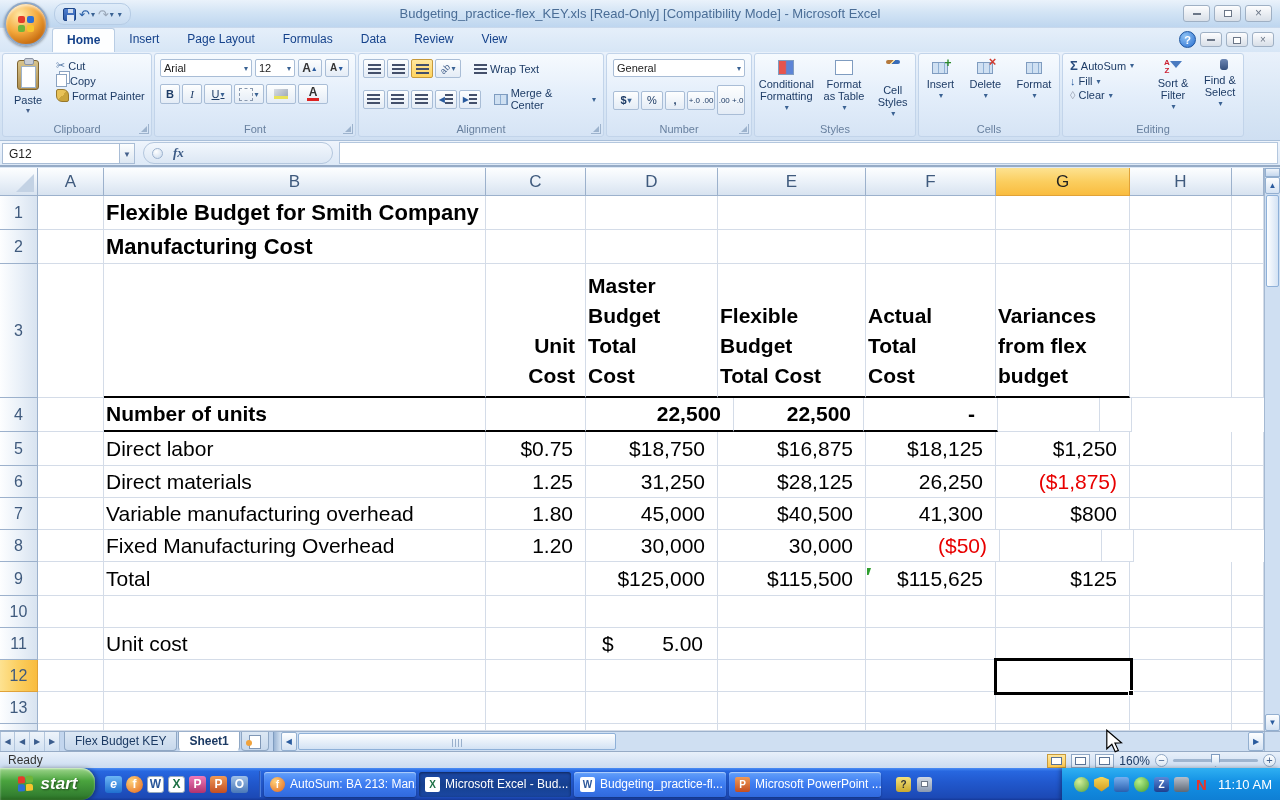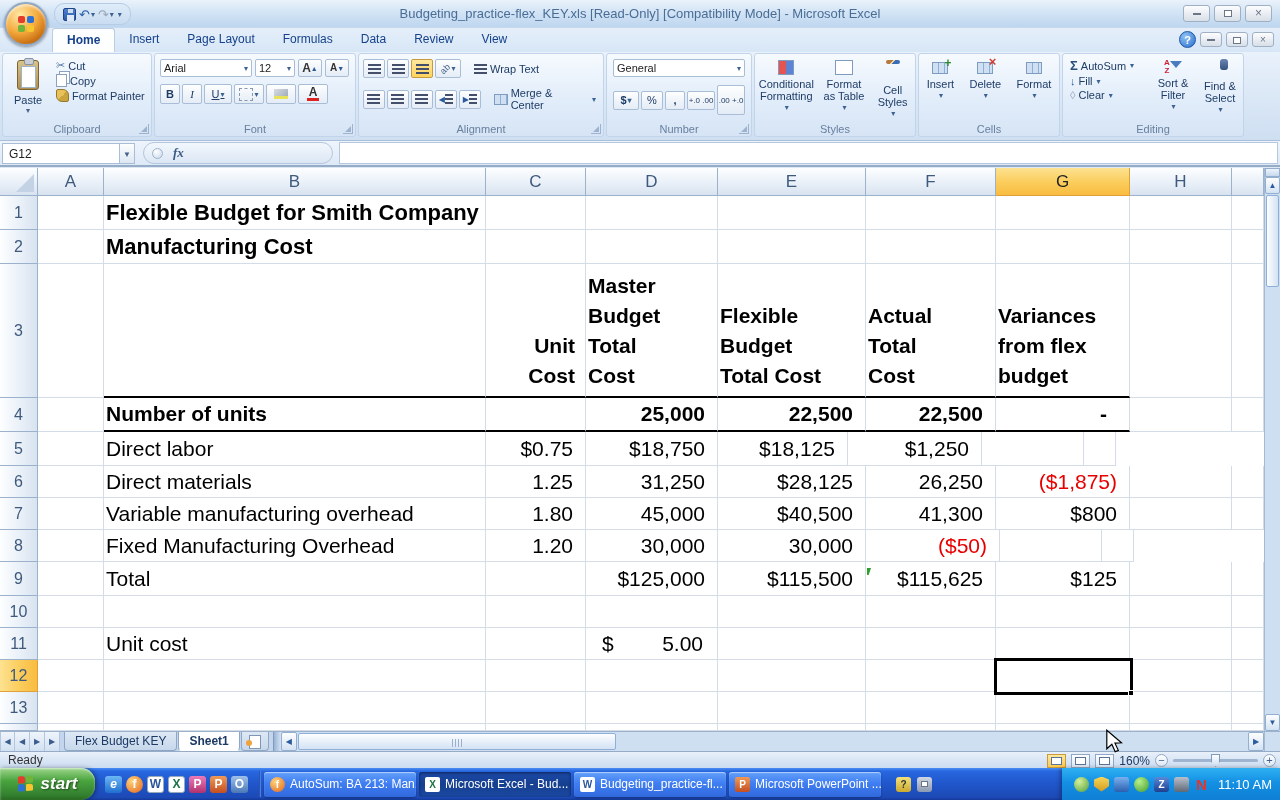--- a/index.html
+++ b/index.html
@@ -455,21 +455,21 @@
         <div class="bigbtn" style="width:44px">
             <span style="display:flex;align-items:center">
               <span class="azicon">A<br>Z</span>
               <span class="funnel"></span>
             </span>
             <span style="margin-top:2px">Sort &amp; Filter</span>
             <span class="ddsm">▾</span>
           </div>
         <div class="bigbtn" style="width:42px">
             <span class="binoc"></span>
-            <span style="margin-top:10px">Find &amp; Select</span>
+            <span style="margin-top:4px">Find &amp; Select</span>
             <span class="ddsm">▾</span>
           </div>
       </div>
     </div>
     <div class="glabel">Editing</div>
   </div>
 </div>
 
 <div id="formulabar">
   <div id="namebox">G12</div>
@@ -547,23 +547,20 @@
       <div class="cell" style="width: 102px;"></div>
       <div class="cell" style="width: 32px;"></div>
     </div>
     <div class="grow" style="height: 34px;">
       <div class="rnum">4</div>
       <div class="cell" style="width: 66px;"></div>
       <div class="cell b bline" style="width: 382px;">
         <span>Number of units</span>
       </div>
       <div class="cell bline" style="width: 100px;"></div>
-      <div class="cell b num bline" style="width: 132px;">
-        <span>25,000</span>
-      </div>
       <div class="cell b num bline" style="width: 148px;">
         <span>22,500</span>
       </div>
       <div class="cell b num bline" style="width: 130px;">
         <span>22,500</span>
       </div>
       <div class="cell b num dash bline" style="width: 134px;">
         <span>-</span>
       </div>
       <div class="cell" style="width: 102px;"></div>
@@ -573,20 +570,23 @@
       <div class="rnum">5</div>
       <div class="cell" style="width: 66px;"></div>
       <div class="cell" style="width: 382px;">
         <span>Direct labor</span>
       </div>
       <div class="cell num" style="width: 100px;">
         <span>$0.75</span>
       </div>
       <div class="cell num" style="width: 132px;">
         <span>$18,750</span>
+      </div>
+      <div class="cell num" style="width: 148px;">
+        <span>$16,875</span>
       </div>
       <div class="cell num" style="width: 130px;">
         <span>$18,125</span>
       </div>
       <div class="cell num" style="width: 134px;">
         <span>$1,250</span>
       </div>
       <div class="cell" style="width: 102px;"></div>
       <div class="cell" style="width: 32px;"></div>
     </div>

